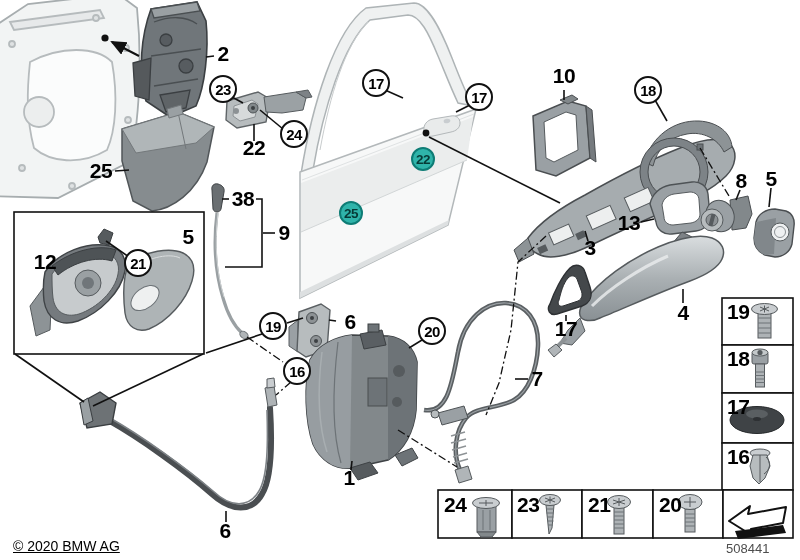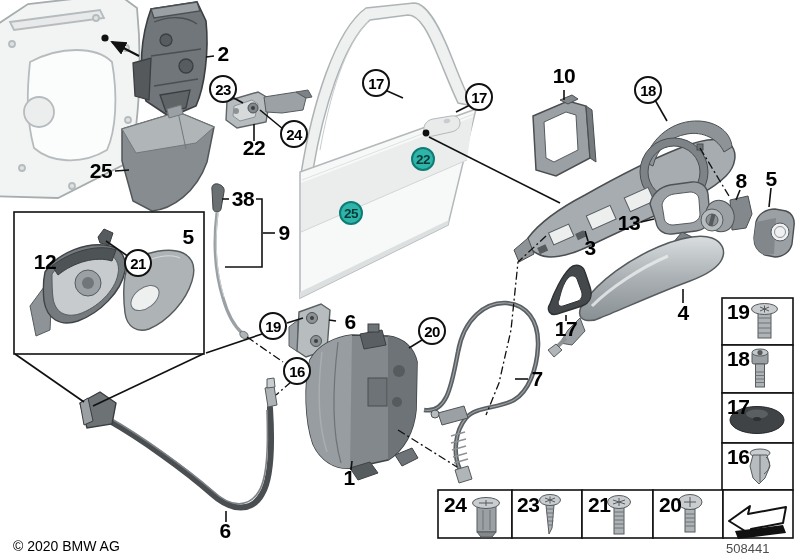--- a/index.html
+++ b/index.html
@@ -8,21 +8,21 @@
   svg.art{position:absolute;left:0;top:0;}
   .plbl{position:absolute;transform:translate(-50%,-50%);font-weight:bold;font-size:21px;
         color:#000;white-space:nowrap;letter-spacing:-0.5px;}
   .cc{position:absolute;box-sizing:border-box;width:28px;height:28px;border:2.4px solid #111;
       border-radius:50%;background:#fff;transform:translate(-50%,-50%);display:flex;
       align-items:center;justify-content:center;font-weight:bold;font-size:15px;color:#000;
       letter-spacing:-0.5px;}
   .cc.teal{width:24px;height:24px;font-size:13.5px;background:var(--highlight-fill,#2fb4aa);
       border-color:var(--highlight-border,#0e7c75);color:var(--highlight-text,#063a36);}
   .lgnum{position:absolute;font-weight:bold;font-size:21px;color:#000;letter-spacing:-0.5px;}
-  .copyright{position:absolute;left:13px;top:538px;font-size:14px;color:#000;}
+  .copyright{position:absolute;left:13px;top:538px;font-size:14px;color:#000;text-decoration:underline;}
   .docnum{position:absolute;left:726px;top:541px;font-size:13px;color:#4d4d4d;text-align:center;}
 </style>
 </head>
 <body>
 
 <div class="stage">
 
 <svg class="art" width="800" height="560" viewBox="0 0 800 560">
   <defs>
     <linearGradient id="silver" x1="0" y1="0" x2="0" y2="1">

